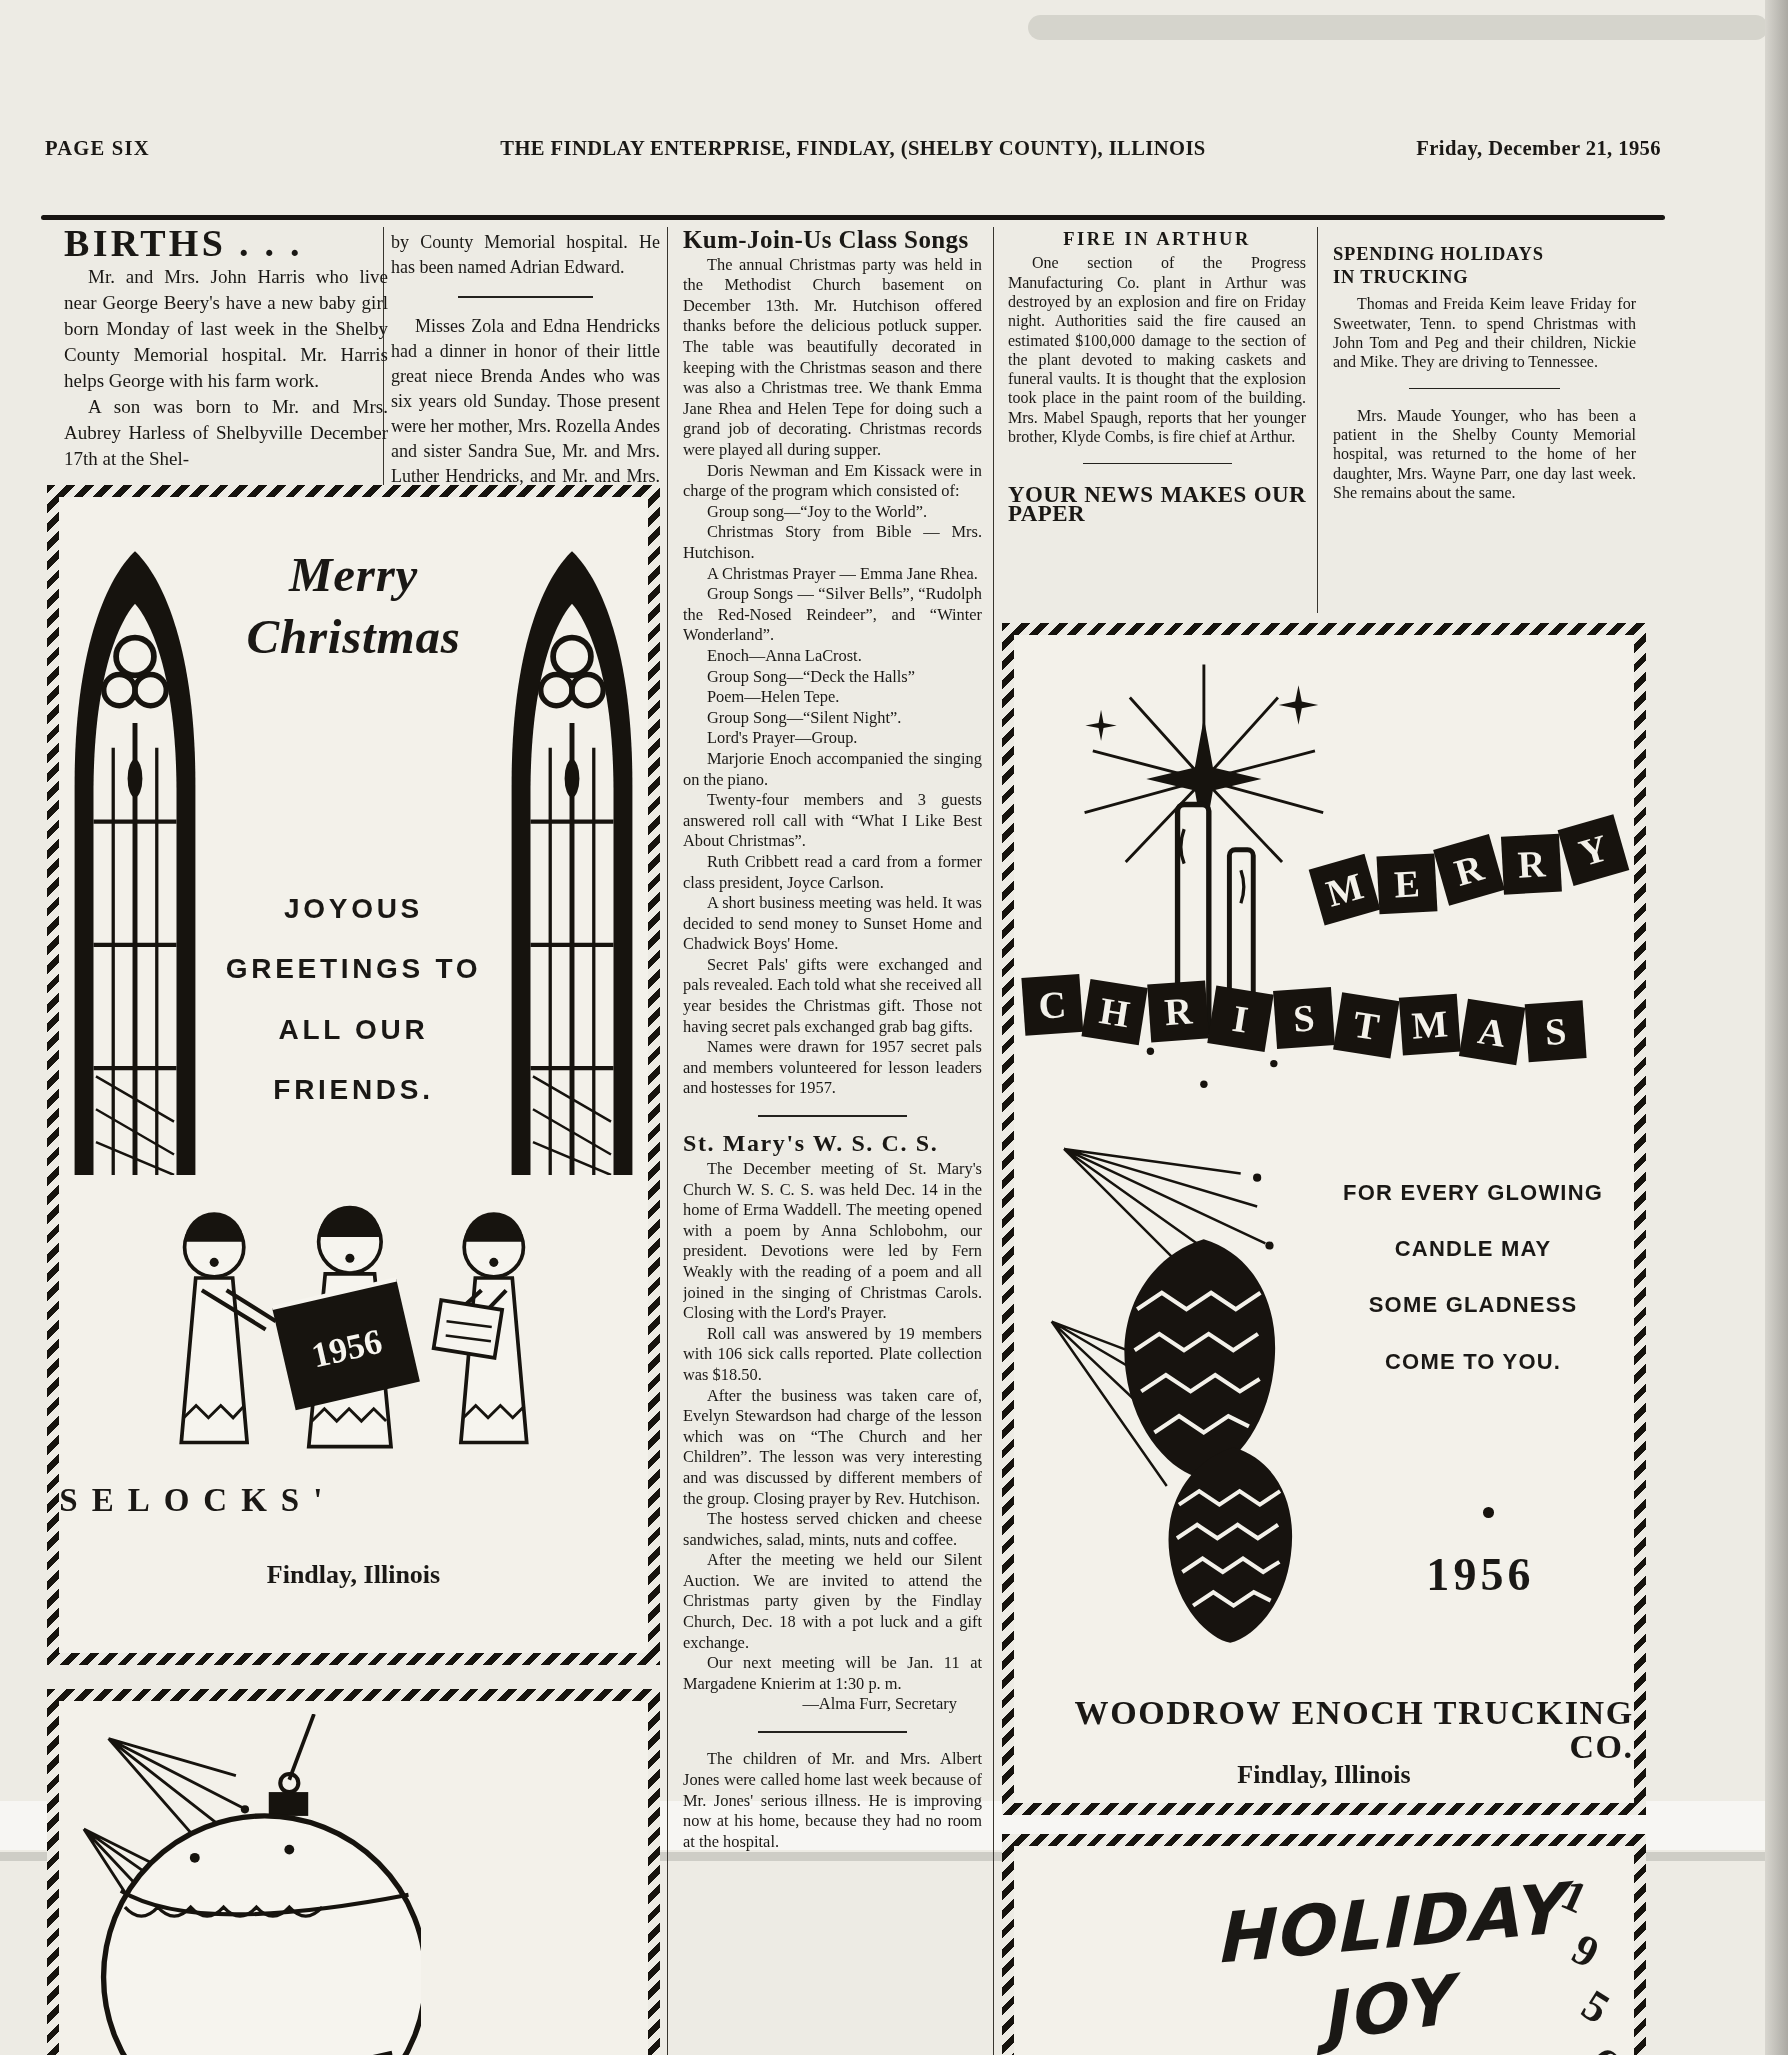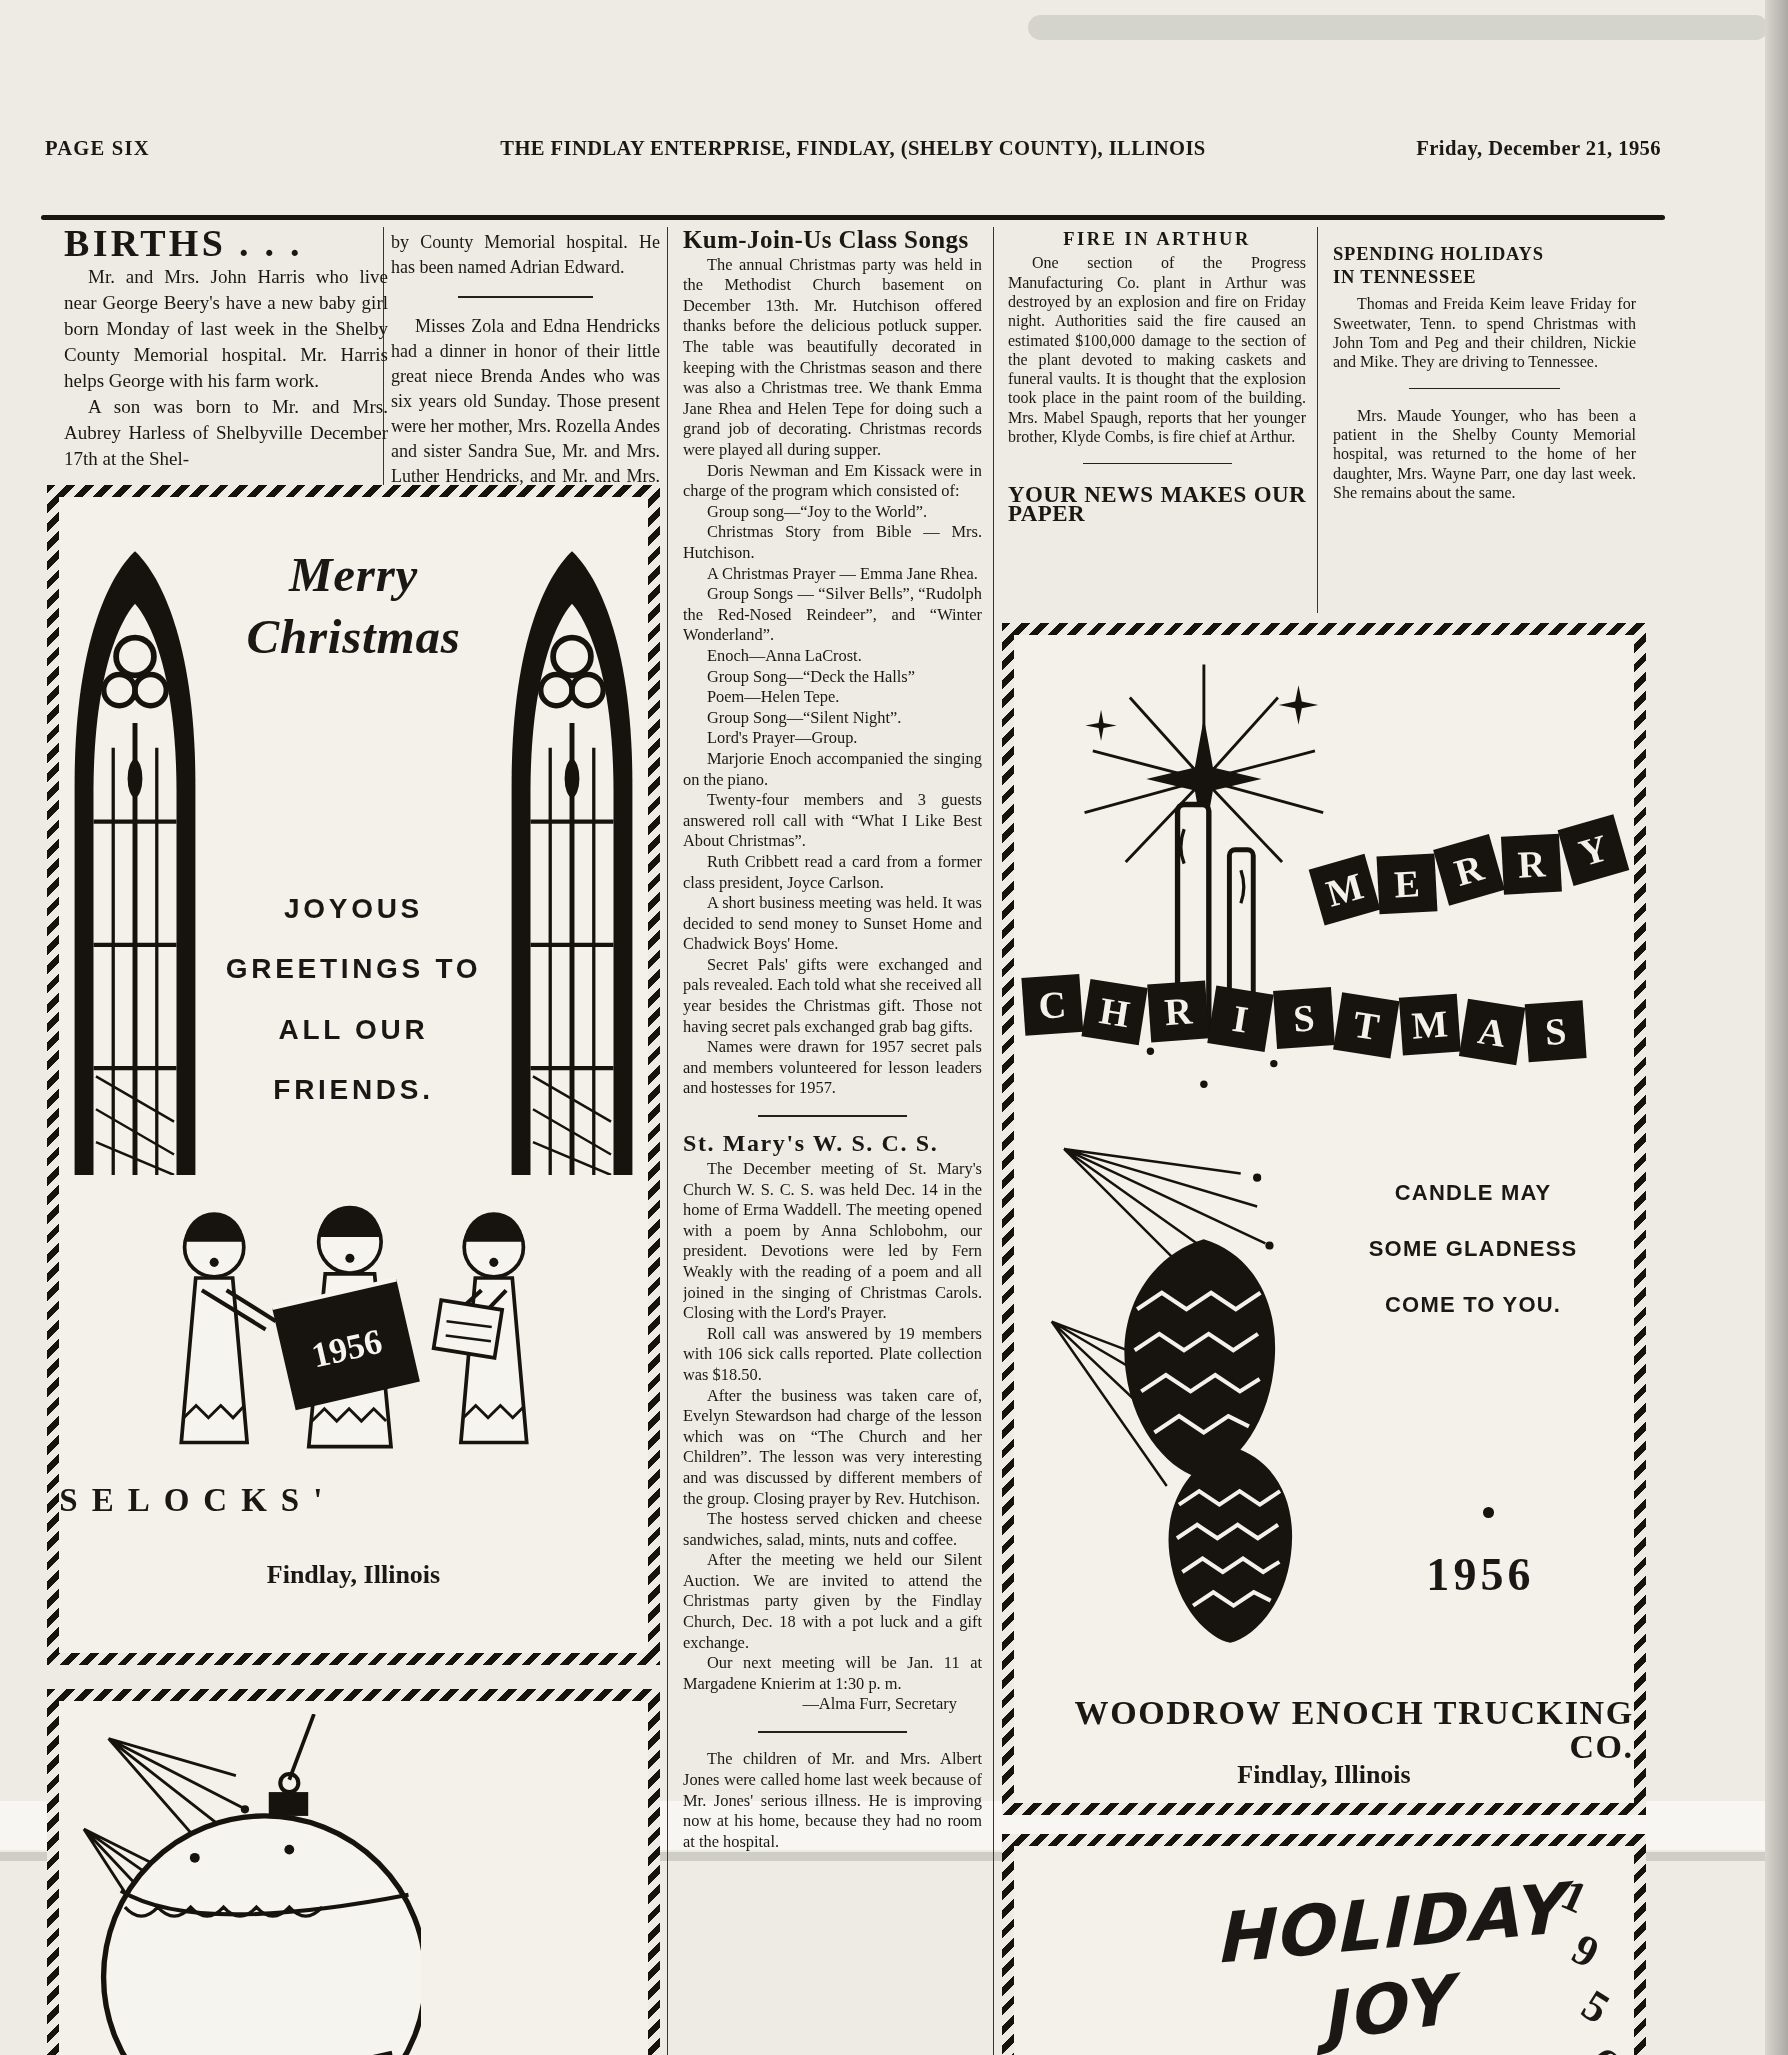--- a/index.html
+++ b/index.html
@@ -156,21 +156,21 @@
 
   <div class="col news" id="col4">
     <p class="h-ctr">FIRE IN ARTHUR</p>
     <p>One section of the Progress Manufacturing Co. plant in Arthur was destroyed by an explosion and fire on Friday night. Authorities said the fire caused an estimated $100,000 damage to the section of the plant devoted to making caskets and funeral vaults. It is thought that the explosion took place in the paint room of the building. Mrs. Mabel Spaugh, reports that her younger brother, Klyde Combs, is fire chief at Arthur.</p>
     <div class="divider thin"></div>
     <p class="slogan">YOUR NEWS MAKES OUR PAPER</p>
   </div>
 
   <div class="col news" id="col5">
     <p class="h-left">SPENDING HOLIDAYS</p>
-    <p class="h-left" style="margin-bottom:5px">IN TENNESSEE</p>
+    <p class="h-left" style="margin-bottom:5px">IN TRUCKING</p>
     <p>Thomas and Freida Keim leave Friday for Sweetwater, Tenn. to spend Christmas with John Tom and Peg and their children, Nickie and Mike. They are driving to Tennessee.</p>
     <div class="divider thin"></div>
     <p>Mrs. Maude Younger, who has been a patient in the Shelby County Memorial hospital, was returned to the home of her daughter, Mrs. Wayne Parr, one day last week. She remains about the same.</p>
   </div>
 
   <div class="ad" id="ad-selocks">
     <div class="ad-inner">
       <svg class="win left" viewBox="0 0 330 1560" width="136" height="641">
         <path d="M18 1560 V610 C18 255 108 95 165 42 C222 95 312 255 312 610 V1560 Z" fill="#16130e"></path>
         <path d="M64 1560 V630 C64 350 125 215 165 170 C205 215 266 350 266 630 V1560 Z" fill="#f3f1ea"></path>
@@ -277,20 +277,21 @@
           <path d="M430 300 C560 340 620 470 600 620 C580 780 480 868 420 880 C360 868 260 780 240 620 C220 470 300 340 430 300 Z" fill="#17130f"></path>
           <g stroke="#f3f1ea" stroke-width="12" fill="none">
             <polyline points="268,470 328,430 388,470 448,430 508,470 568,430"></polyline>
             <polyline points="262,570 322,530 382,570 442,530 502,570 562,530"></polyline>
             <polyline points="278,670 338,630 398,670 458,630 518,670 566,640"></polyline>
             <polyline points="310,770 370,730 430,770 490,730 540,755"></polyline>
           </g>
         </g>
       </svg>
       <div class="woodrow-msg">
+        <div>FOR EVERY GLOWING</div>
         <div>CANDLE MAY</div>
         <div>SOME GLADNESS</div>
         <div>COME TO YOU.</div>
       </div>
       <div class="woodrow-dot"></div>
       <div class="woodrow-year">1956</div>
       <div class="woodrow-name">WOODROW ENOCH TRUCKING CO.</div>
       <div class="woodrow-city">Findlay, Illinois</div>
     </div>
   </div>

